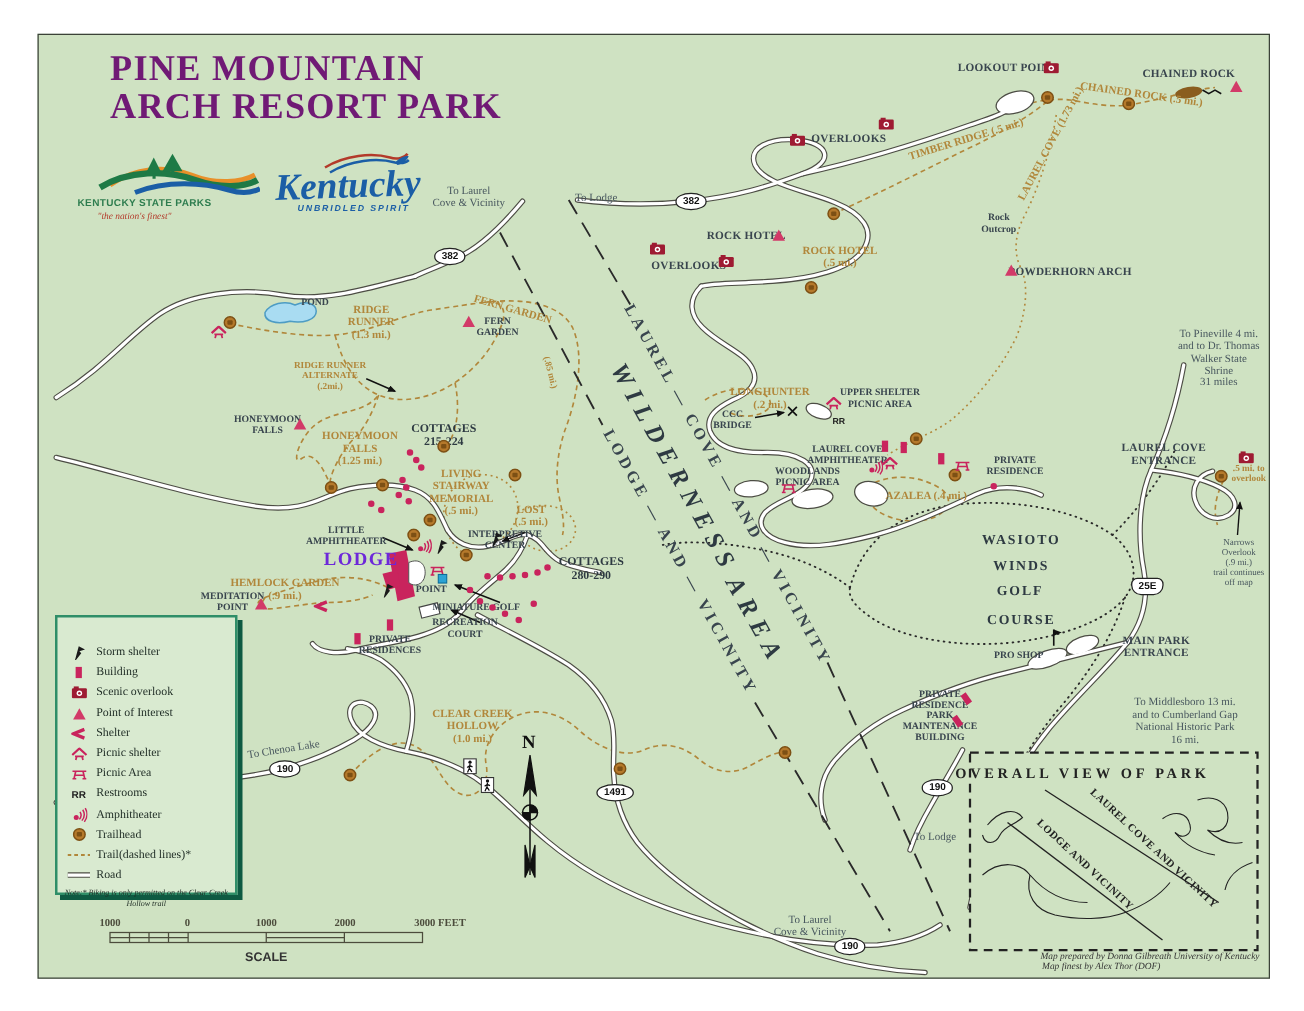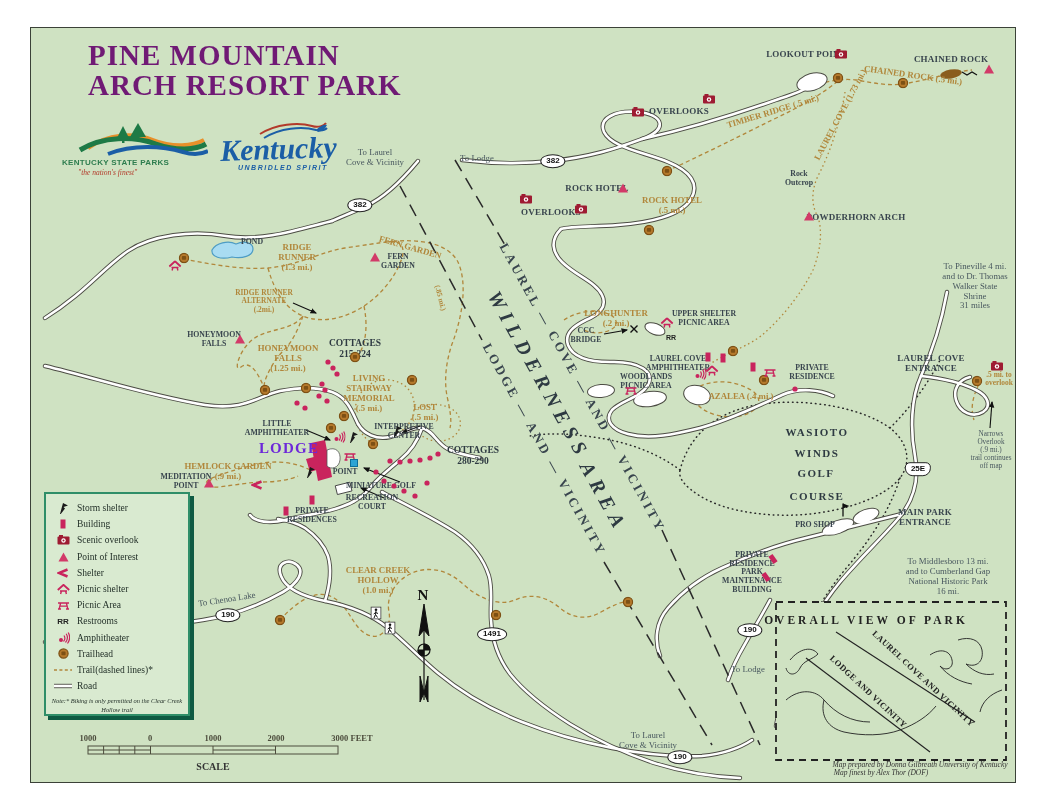--- a/index.html
+++ b/index.html
@@ -36,21 +36,21 @@
   .marker{position:absolute;pointer-events:none;}
   
   #legend{position:absolute;left:44px;top:492px;width:142px;height:220px;background:#d9ead0;border:2px solid #2f8e68;box-shadow:4px 4px 0 #0e5a42;}
   .lg-row{display:flex;align-items:center;height:16.2px;padding-left:8px;}
   .lg-ic{width:18px;display:flex;justify-content:center;}
   .lg-tx{font-size:9.5px;color:#1e2b24;padding-left:5px;}
   .lg-note{font-size:6.4px;font-style:italic;color:#1e2b24;text-align:center;margin-top:3px;line-height:1.3;}
   
   #scalebar{position:absolute;left:80px;top:733px;width:300px;height:42px;}
   .sc-num{position:absolute;top:0;font-size:8.5px;font-weight:bold;color:#4c4c3c;transform:translateX(-50%);white-space:nowrap;}
-  .sc-cap{position:absolute;left:133px;top:28px;transform:translateX(-50%);font-family:Liberation Serif, serif;font-weight:bold;font-size:10px;color:#333;text-align:right;}
+  .sc-cap{position:absolute;left:133px;top:28px;transform:translateX(-50%);font-family:Liberation Sans, sans-serif;font-weight:bold;font-size:10px;color:#333;text-align:right;}
 </style>
 </head>
 <body>
 <div id="page">
 
 <div id="mapfield"></div>
 
 <svg id="decor" width="1043" height="809" viewBox="0 0 1043 809" style="position:absolute;left:0;top:0;">
   <defs>
     <marker id="ah" markerWidth="7" markerHeight="7" refX="5" refY="2.5" orient="auto">
@@ -248,21 +248,21 @@
   <svg width="70" height="22" style="position:absolute;left:198px;top:-2px;">
     <path d="M2,14 C18,4 40,2 54,6 C60,8 66,6 68,3" stroke="#b33a2a" stroke-width="2" fill="none"></path>
     <path d="M6,18 C22,8 44,6 58,10 C63,11 67,10 69,8" stroke="#1b5ea6" stroke-width="2" fill="none"></path>
     <path d="M58,10 C62,6 66,4 69,5 C67,9 64,11 60,12" fill="#1b5ea6"></path>
   </svg>
   <div class="ky-script">Kentucky</div>
   <div class="ky-sub">UNBRIDLED SPIRIT</div>
 </div>
 
 <div id="legend">
-  <div id="legend-rows" style="padding-top:6px;">
+  <div id="legend-rows" style="padding-top:20px;">
         <div class="lg-row">
           <span class="lg-ic">
             <svg width="12" height="14" viewBox="0 0 12 14">
               <path d="M3,13 L6,2 L11,4.5 L6.5,6 L8,7.5 L3.8,13 Z" fill="#1a1a1a"></path>
             </svg>
           </span>
           <span class="lg-tx">Storm shelter</span>
         </div>
         <div class="lg-row">
           <span class="lg-ic">

